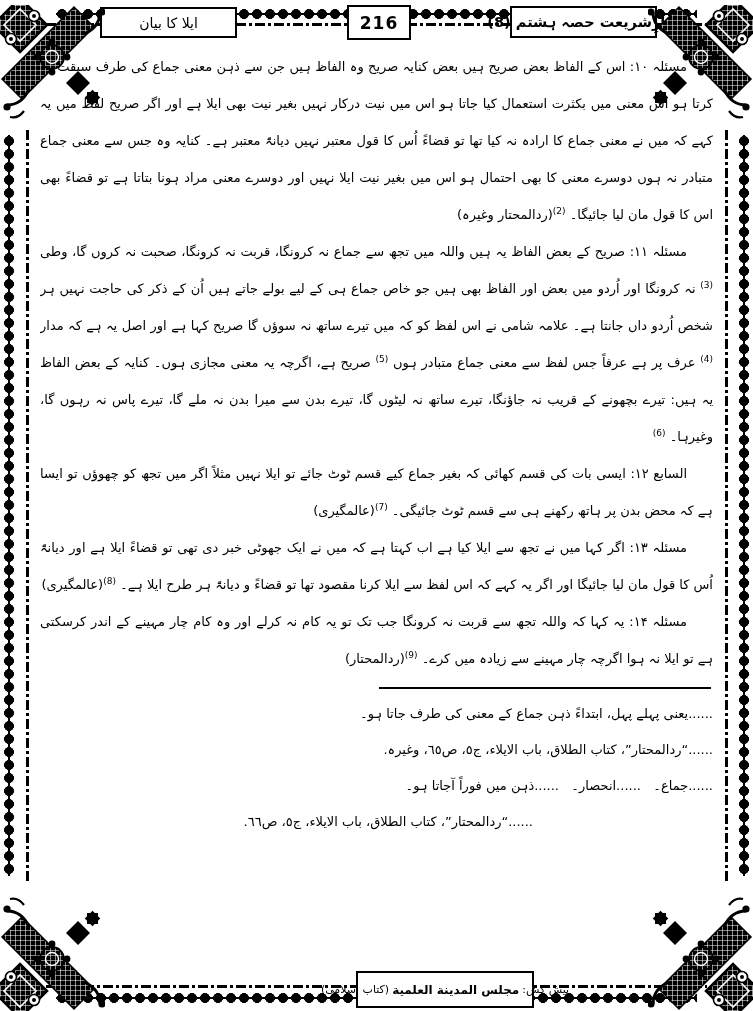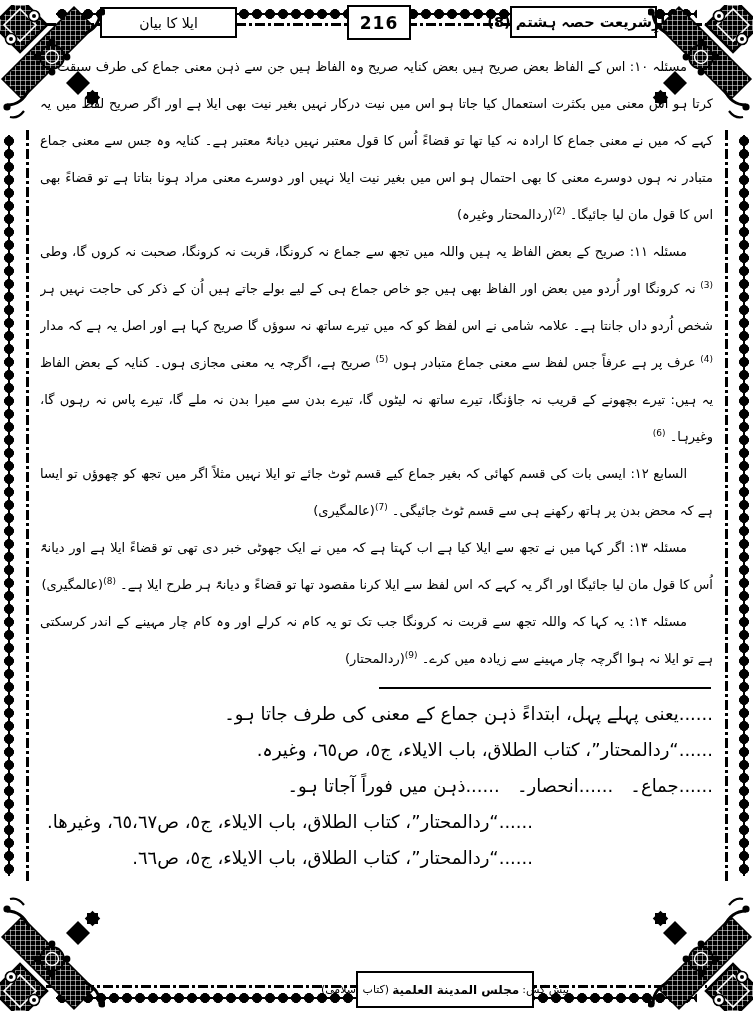--- a/index.html
+++ b/index.html
@@ -46,21 +46,21 @@
   
   .body-text{position:absolute;left:40px;right:40px;top:48px;height:637px;overflow:hidden;z-index:2;
     direction:rtl;text-align:justify;font-size:13px;line-height:37px;}
   .body-text p{margin:0;text-indent:26px;}
   .body-text b{font-weight:normal;}
   sup{font-size:9px;line-height:0;vertical-align:super;}
 
   
   .fn-separator{position:absolute;right:42px;width:332px;top:687px;height:2px;background:#000;z-index:2;}
   .footnotes{position:absolute;left:40px;right:40px;top:696px;z-index:2;
-    direction:rtl;text-align:right;font-size:18px;line-height:36px;}
+    direction:rtl;text-align:right;font-size:13px;line-height:36px;}
   .fn-line{white-space:pre-wrap;}
   .fn-shift{padding-right:180px;}
 </style>
 </head>
 <body>
 
 <svg width="0" height="0" style="position:absolute" aria-hidden="true">
   <defs>
     <pattern id="ornGrid" width="5" height="5" patternUnits="userSpaceOnUse">
       <rect width="5" height="5" fill="#000"></rect>
@@ -132,21 +132,20 @@
     <p><b>السابع ۱۲:</b><span> ایسی بات کی قسم کھائی کہ بغیر جماع کیے قسم ٹوٹ جائے تو ایلا نہیں مثلاً اگر میں تجھ کو چھوؤں تو ایسا ہے کہ محض بدن پر ہاتھ رکھنے ہی سے قسم ٹوٹ جائیگی۔ <sup>(7)</sup>(عالمگیری)</span></p>
     <p><b>مسئلہ ۱۳:</b><span> اگر کہا میں نے تجھ سے ایلا کیا ہے اب کہتا ہے کہ میں نے ایک جھوٹی خبر دی تھی تو قضاءً ایلا ہے اور دیانۃً اُس کا قول مان لیا جائیگا اور اگر یہ کہے کہ اس لفظ سے ایلا کرنا مقصود تھا تو قضاءً و دیانۃً ہر طرح ایلا ہے۔ <sup>(8)</sup>(عالمگیری)</span></p>
     <p><b>مسئلہ ۱۴:</b><span> یہ کہا کہ واللہ تجھ سے قربت نہ کرونگا جب تک تو یہ کام نہ کرلے اور وہ کام چار مہینے کے اندر کرسکتی ہے تو ایلا نہ ہوا اگرچہ چار مہینے سے زیادہ میں کرے۔ <sup>(9)</sup>(ردالمحتار)</span></p>
   </main>
 
   <div class="fn-separator"></div>
   <section class="footnotes">
     <div class="fn-line">......یعنی پہلے پہل، ابتداءً ذہن جماع کے معنی کی طرف جاتا ہو۔</div>
     <div class="fn-line">......“ردالمحتار”، کتاب الطلاق، باب الایلاء، ج٥، ص٦٥، وغیرہ.</div>
     <div class="fn-line">......جماع۔   ......انحصار۔   ......ذہن میں فوراً آجاتا ہو۔</div>
-    <div class="fn-line fn-shift">......“ردالمحتار”، کتاب الطلاق، باب الایلاء، ج٥، ص٦٥،٦٧، وغیرها.</div>
     <div class="fn-line fn-shift">......“ردالمحتار”، کتاب الطلاق، باب الایلاء، ج٥، ص٦٦.</div>
   </section>
 
   <div class="frame-box" id="box-publisher">
     <span>پیش کش:</span>
     <span class="org">مجلس المدینة العلمیة</span>
     <span>(کتاب اسلامی)</span>
   </div>
 
 </div>

